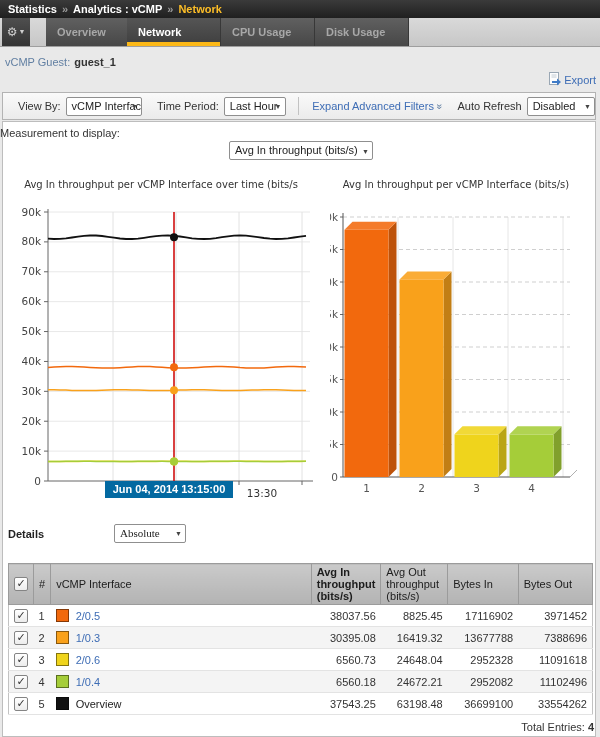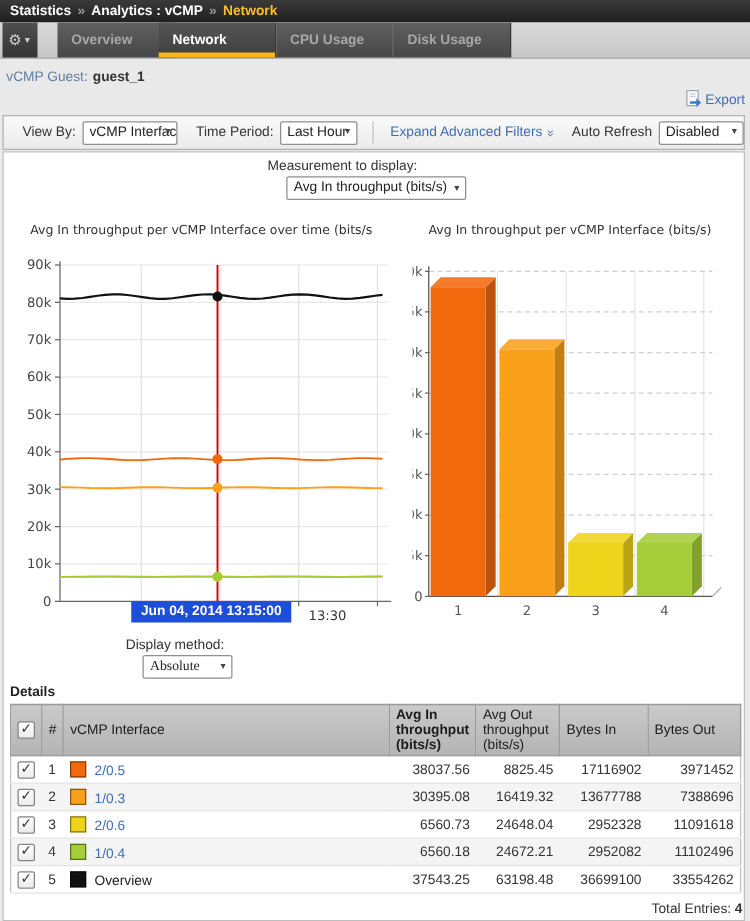--- a/index.html
+++ b/index.html
@@ -44,41 +44,41 @@
               font-size:7px;color:#444;}
   .filterbar .sel{margin-left:5px;}
   .vdiv{width:1px;height:18px;background:#c2c2c2;margin-left:12px;}
   .advlink{margin-left:14px;color:#3e6db5;white-space:nowrap;cursor:pointer;}
   .chev{display:inline-block;transform:rotate(90deg);font-size:10px;color:#5e7ca0;margin-left:3px;}
 
   
   .panel{position:absolute;left:2px;top:121px;width:594px;height:616px;box-sizing:border-box;
          background:#fff;border:1px solid #bdbdbd;}
 
-  .measure-label{position:absolute;left:0;top:127px;width:548px;text-align:center;
+  .measure-label{position:absolute;left:0;top:127px;width:548px;
                  font-size:11px;color:#333;}
   .measure-sel{position:absolute;left:229px;top:141px;width:144px;}
   .chart-title{position:absolute;top:179px;font-size:10px;color:#333;text-align:center;
                font-family:"DejaVu Sans",sans-serif;}
   .lt{left:0;width:322px;}
   .rt{left:336px;width:240px;}
   .chart-svg{position:absolute;top:195px;}
   #line-svg{left:0;}
   #bar-svg{left:330px;}
 
-  .time-tooltip{position:absolute;left:105px;top:481px;width:128px;height:17px;background:#1d4ed8;
+  .time-tooltip{position:absolute;left:105px;top:481px;width:128px;height:17px;background:#0369a1;
                 color:#fff;font-size:11px;font-weight:bold;line-height:17px;text-align:center;
                 white-space:nowrap;z-index:3;}
   .xlab{position:absolute;left:240px;top:487px;width:44px;text-align:center;font-size:10.5px;
         color:#333;font-family:"DejaVu Sans",sans-serif;}
   .dm-label{position:absolute;left:55px;top:510px;width:170px;text-align:center;font-size:11px;color:#333;}
   .dm-sel{position:absolute;left:114px;top:524px;width:72px;font-family:Liberation Serif, serif;}
 
   
-  .details-title{position:absolute;left:8px;top:548px;font-size:11px;font-weight:bold;color:#222;}
+  .details-title{position:absolute;left:8px;top:528px;font-size:11px;font-weight:bold;color:#222;}
   .dtable{position:absolute;left:8px;top:563px;width:585px;border-collapse:collapse;
           font-size:11px;color:#333;border:1px solid #c2c2c2;}
   .dtable th{background:linear-gradient(#cacaca,#b3b3b3);border:1px solid #9b9b9b;
              font-weight:normal;text-align:left;padding:2px 5px;height:41px;box-sizing:border-box;
              vertical-align:middle;color:#1c1c1c;line-height:12px;}
   .dtable th.bold{font-weight:bold;}
   .dtable td{height:21px;border-bottom:1px solid #e3e3e3;padding:0 5px;vertical-align:middle;}
   .dtable tbody tr:nth-child(even){background:#f4f4f4;}
   .c-r{text-align:right;}
   .cb{display:inline-block;width:12px;height:12px;background:linear-gradient(#fff,#ececec);
@@ -241,21 +241,20 @@
       <text x="146.5" y="297" text-anchor="middle" fill="#555" font-size="10.5" font-family="DejaVu Sans, sans-serif">3</text>
       <polygon points="223.5,239.35883 231.5,231.35883 231.5,274 223.5,282" fill="#81a02c"></polygon>
       <polygon points="179.5,239.35883 187.5,231.35883 231.5,231.35883 223.5,239.35883" fill="#b0d351"></polygon>
       <rect x="179.5" y="239.35883" width="44" height="42.64116999999999" fill="#a5cd39"></rect>
       <text x="201.5" y="297" text-anchor="middle" fill="#555" font-size="10.5" font-family="DejaVu Sans, sans-serif">4</text>
     </svg>
 
   <div class="time-tooltip">Jun 04, 2014 13:15:00</div>
   <div class="xlab">13:30</div>
 
-  <div class="dm-label">Display method:</div>
   <div class="sel dm-sel"><span>Absolute</span></div>
 
   <div class="details-title">Details</div>
   <table class="dtable">
     <colgroup>
       <col style="width:23px">
         <col style="width:12px">
         <col style="width:270px">
       <col style="width:67px">
         <col style="width:67px">

